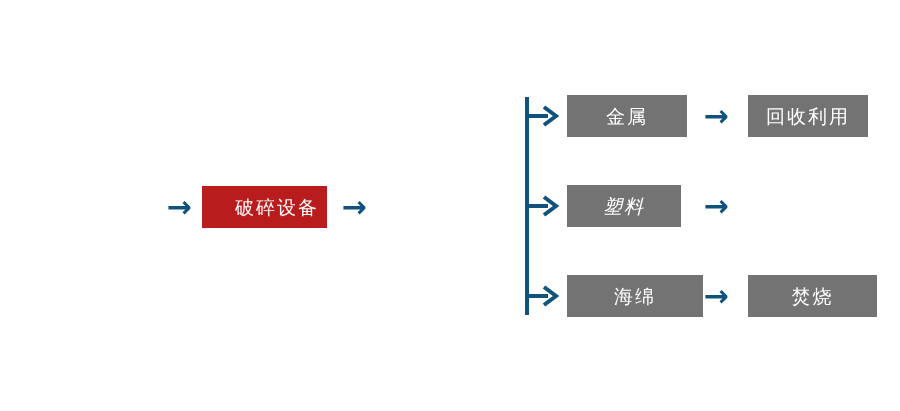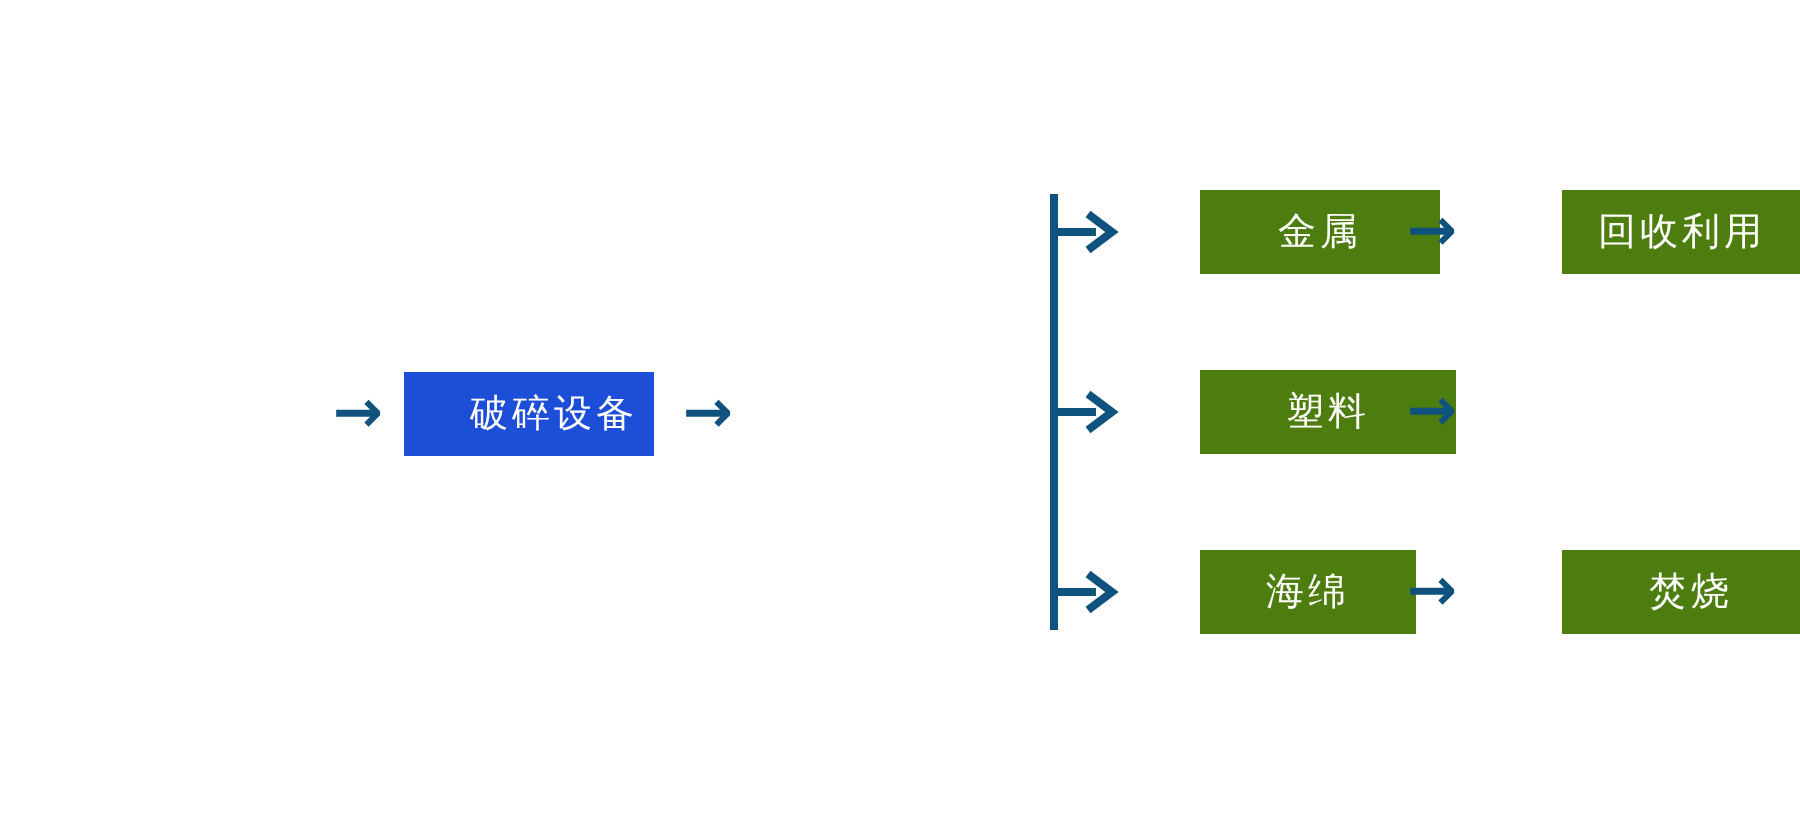--- a/index.html
+++ b/index.html
@@ -26,22 +26,22 @@
     justify-content: center;
     box-sizing: border-box;
     height: 42px;
     color: #ffffff;
     font-size: 19px;
     letter-spacing: 2px;
     line-height: 1;
     white-space: nowrap;
     font-family: "DejaVu Sans", "Liberation Sans", sans-serif;
   }
-  .box.blue  { background: #4d7c0f; margin-left: 33px; }
-  .box.red   { background: #1d4ed8; padding-left: 25px; }
+  .box.blue  { background: #737373; }
+  .box.red   { background: #b91c1c; padding-left: 25px; }
 
   
   .arrow {
     position: absolute;
     color: #10527e;
     font-size: 30px;
     line-height: 1;
     font-family: "DejaVu Sans", sans-serif;
     display: flex;
     align-items: center;
@@ -84,24 +84,24 @@
     <line x1="9" y1="208" x2="30" y2="208" stroke="#10527e" stroke-width="4"></line>
     <polyline points="26,199 38,208 26,217" fill="none" stroke="#10527e" stroke-width="4" stroke-linecap="butt" stroke-linejoin="miter"></polyline>
   </svg>
 
   <div class="box blue" style="left:567px; top:95px; width:120px;">金属</div>
 
   <div class="arrow" style="left:700px; top:101px; width:32px; height:30px;">→</div>
 
   <div class="box blue" style="left:748px; top:95px; width:120px;">回收利用</div>
 
-  <div class="box blue" style="left:567px; top:185px; width:128px;">塑料</div>
+  <div class="box blue" style="left:567px; top:185px; width:114px;font-style:italic;">塑料</div>
 
   <div class="arrow" style="left:700px; top:191px; width:32px; height:30px;">→</div>
 
 
-  <div class="box blue" style="left:567px; top:275px; width:108px;">海绵</div>
+  <div class="box blue" style="left:567px; top:275px; width:136px;">海绵</div>
 
   <div class="arrow" style="left:700px; top:281px; width:32px; height:30px;">→</div>
 
   <div class="box blue" style="left:748px; top:275px; width:129px;">焚烧</div>
 
 </div>
 
 </body></html>

